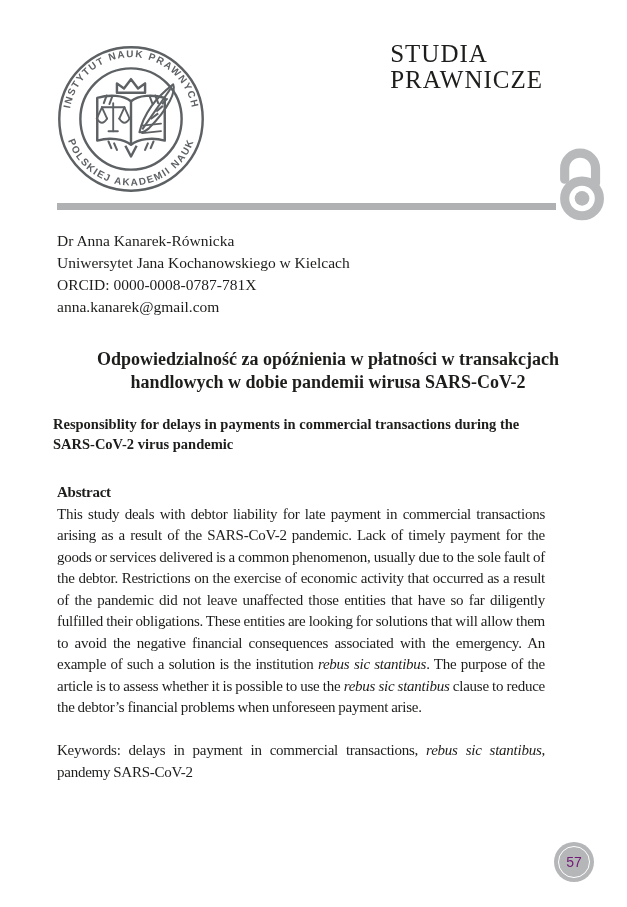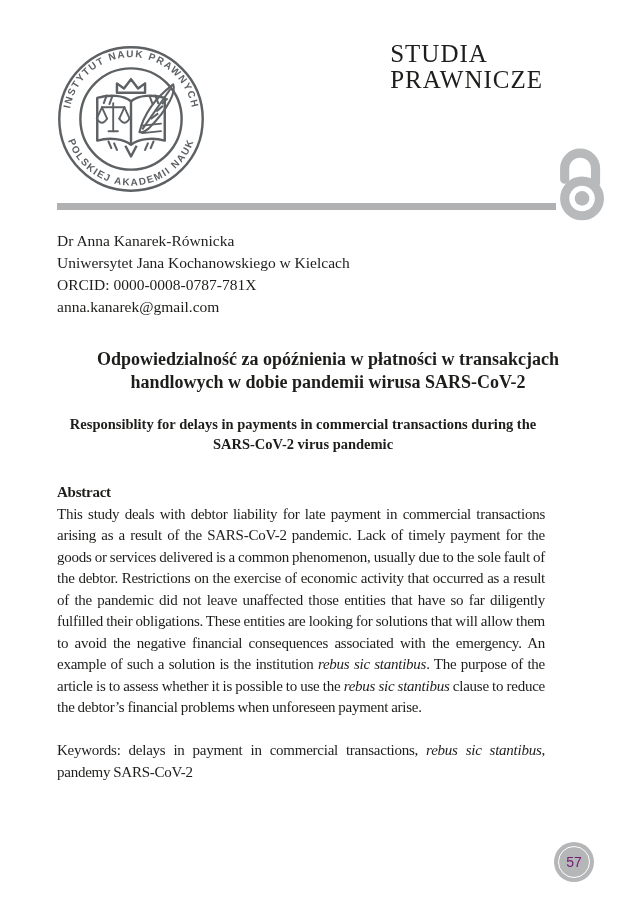--- a/index.html
+++ b/index.html
@@ -27,21 +27,21 @@
   .oa-logo{position:absolute;left:556px;top:143px;width:54px;height:80px;color:var(--open-access);}
   .rule{position:absolute;left:57px;top:203px;width:499px;height:7px;background:var(--bar);}
   
   .author{position:absolute;left:57px;top:230px;font-size:15.5px;line-height:22px;}
   
   .title-pl{
     position:absolute;left:60px;top:340px;width:520px;margin:8px;text-align:center;
     font-size:18px;line-height:22.5px;font-weight:bold;
   }
   .title-en{
-    position:absolute;left:53px;top:414px;width:500px;margin:0;text-align:center;
+    position:absolute;left:53px;top:414px;width:500px;margin:0;
     font-size:14.5px;line-height:20px;font-weight:bold;
   }
   
   .abstract{
     position:absolute;left:57px;top:482px;width:488px;
     font-size:15px;line-height:21.5px;text-align:justify;
     letter-spacing:-0.25px;word-spacing:-0.5px;
   }
   .abstract-heading{font-weight:bold;}
   .abstract p{margin:0;}

